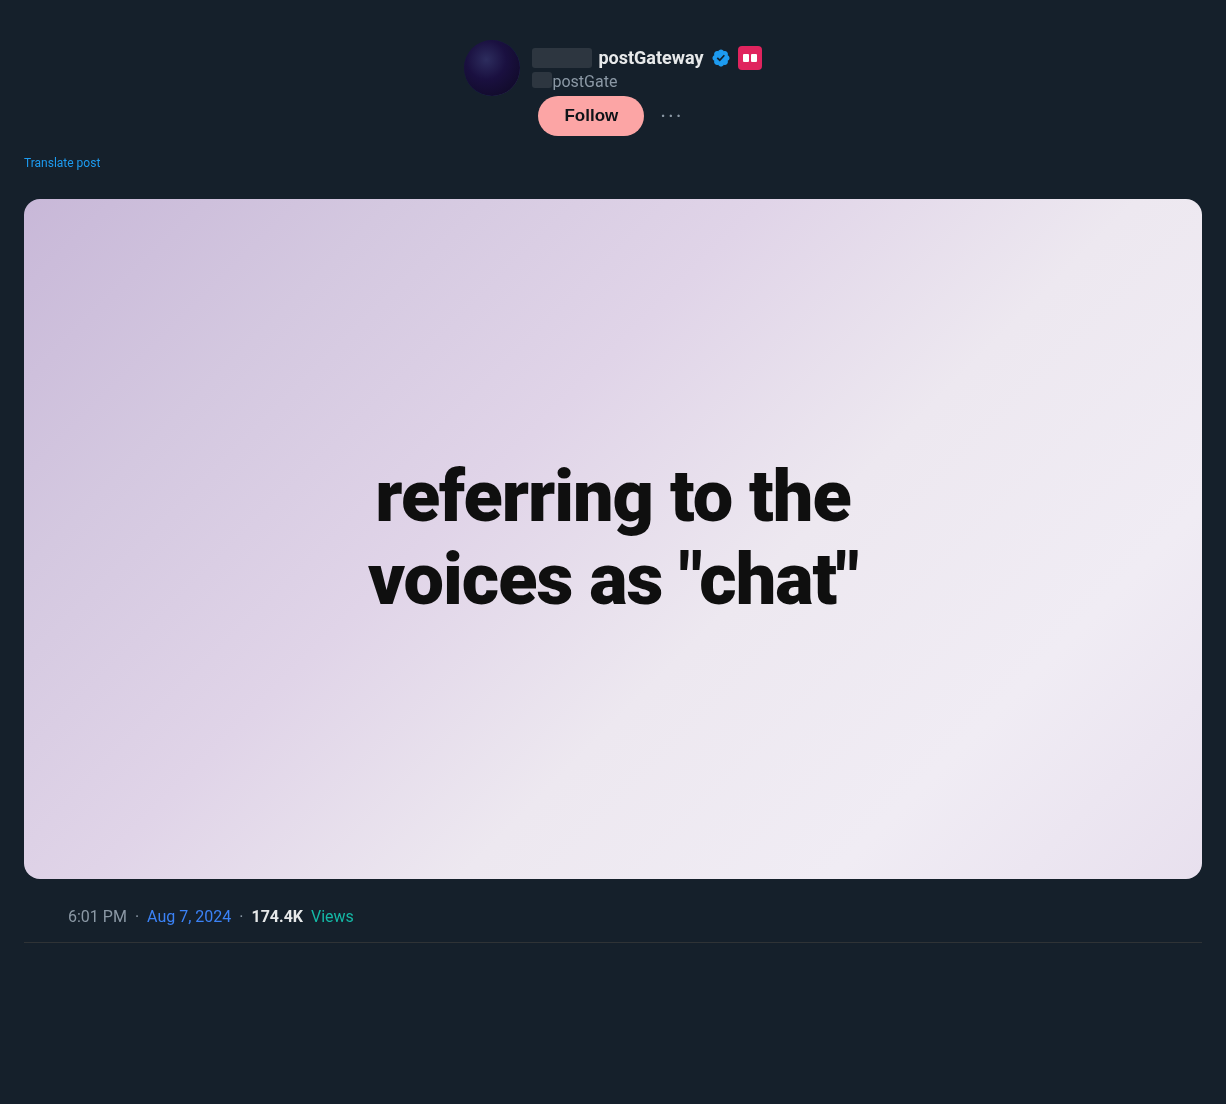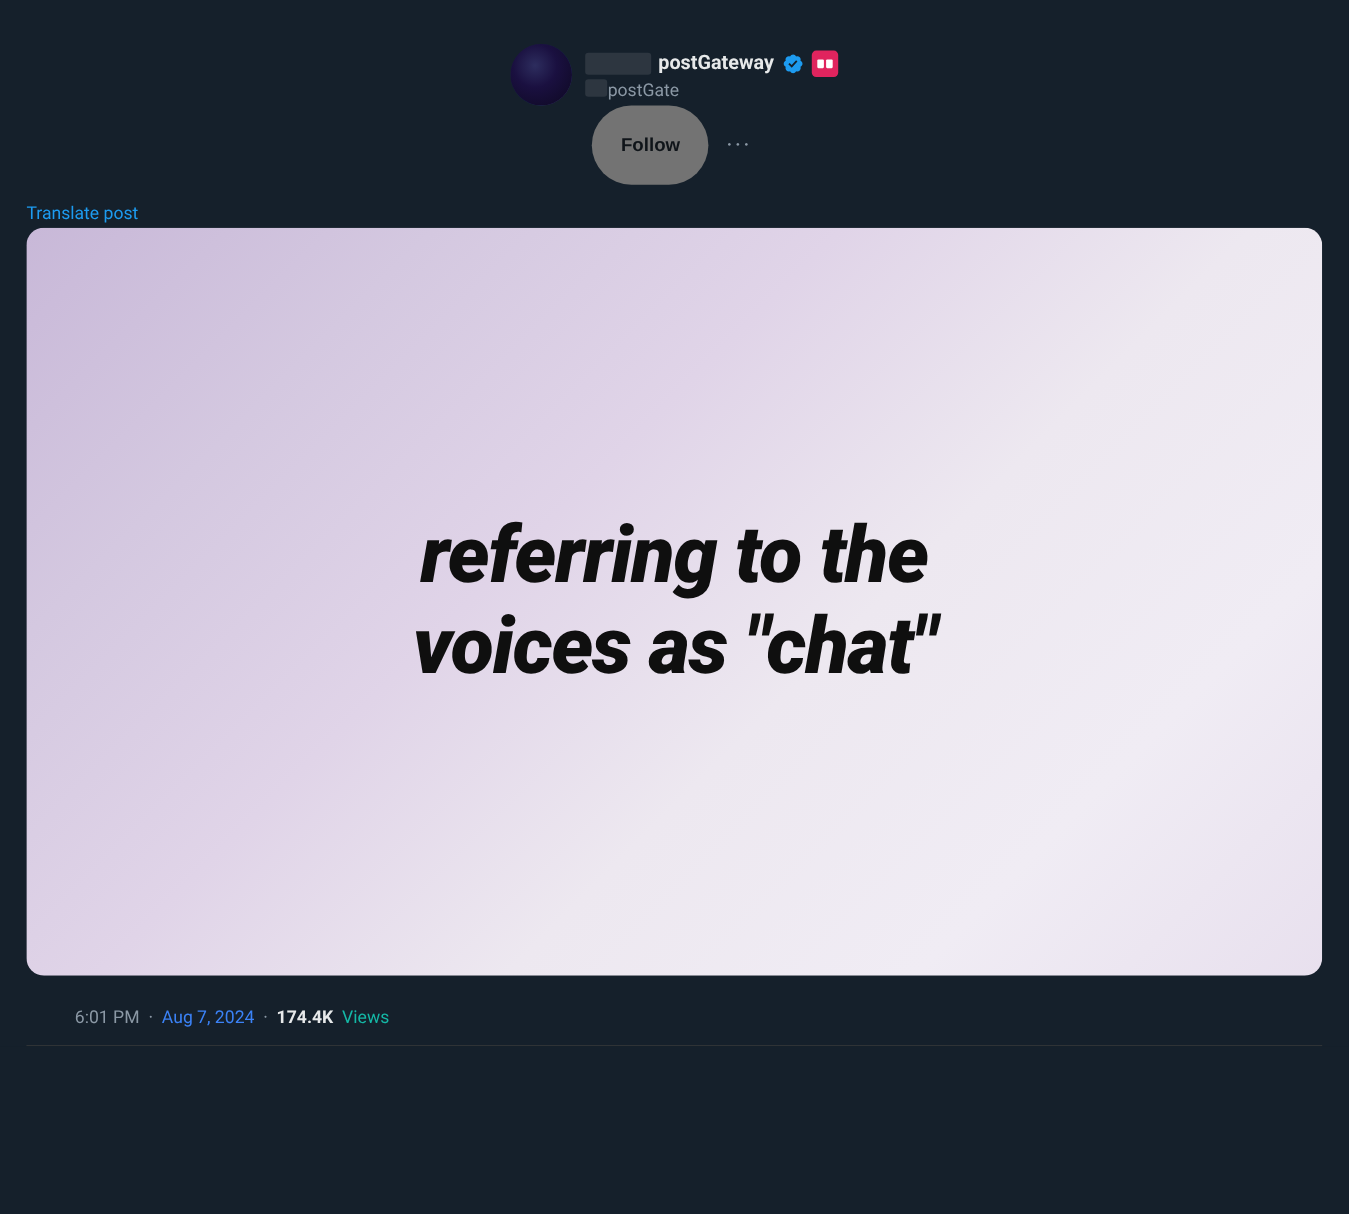--- a/index.html
+++ b/index.html
@@ -86,62 +86,61 @@
     .username {
       color: #8b98a5;
       font-size: 16px;
     }
     .header-actions {
       display: flex;
       align-items: center;
       gap: 12px;
     }
     .follow-button {
-      background-color: #737373;
+      background-color: #fca5a5;
       color: #0f1419;
       border: none;
       border-radius: 9999px;
-      padding: 26px 26px;
+      padding: 10px 26px;
       font-size: 17px;
       font-weight: 700;
       cursor: pointer;
       white-space: nowrap;
     }
     .more-button {
       color: #8b98a5;
       font-size: 22px;
       cursor: pointer;
       padding: 4px;
       display: flex;
       align-items: center;
       justify-content: center;
       letter-spacing: 2px;
     }
     .translate-link {
       color: #1d9bf0;
-      font-size: 16px;
+      font-size: 12px;
       cursor: pointer;
-      margin-bottom: 4px;
+      margin-bottom: 29px;
       display: inline-block;
     }
     .image-container {
       width: 100%;
       border-radius: 16px;
       overflow: hidden;
       margin-bottom: 16px;
     }
     .meme-image {
       width: 100%;
       height: 680px;
       background: linear-gradient(135deg, #c8b8d8 0%, #d4c8e0 20%, #e0d4e8 40%, #ede8f0 60%, #f0ecf4 80%, #e8e0ee 100%);
       display: flex;
       align-items: center;
       justify-content: center;
       position: relative;
-      font-style: italic;
     }
     .meme-text {
       text-align: center;
       font-size: 72px;
       font-weight: 900;
       color: #0f0f0f;
       line-height: 1.15;
       padding: 40px;
       font-family: -apple-system, BlinkMacSystemFont, "Segoe UI", Roboto, Helvetica, Arial, sans-serif;
       letter-spacing: -1px;

